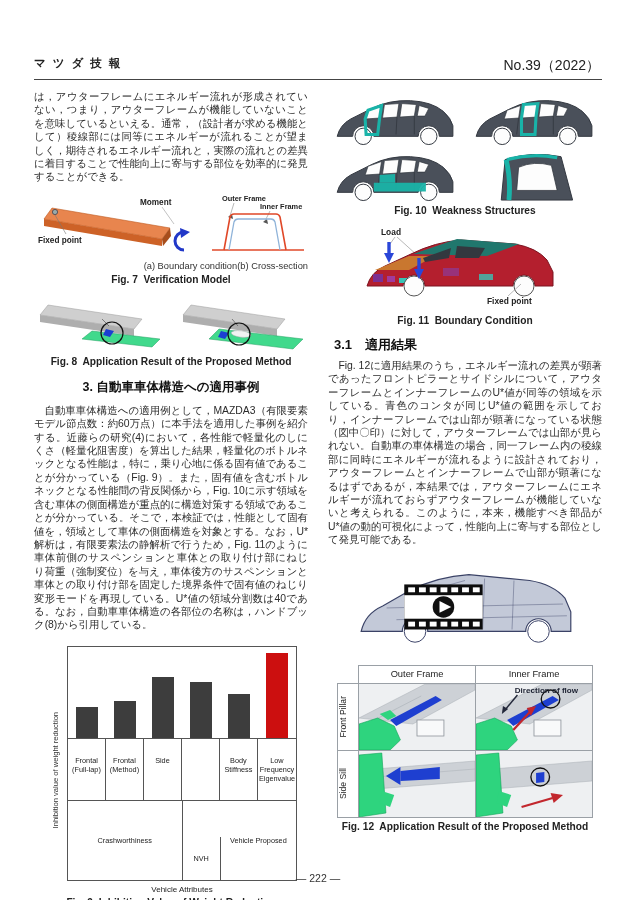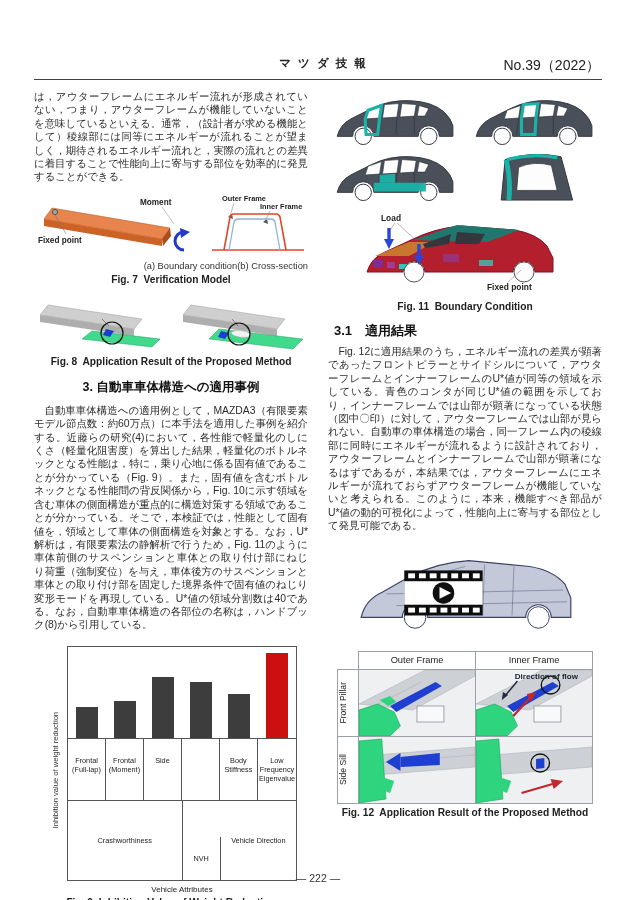--- a/index.html
+++ b/index.html
@@ -3,21 +3,21 @@
 <meta charset="utf-8">
 <style>
   * { margin:0; padding:0; box-sizing:border-box; }
   html,body { background:#e8e8e8; }
   .page {
     position:relative; width:636px; height:900px; margin:0 auto; background:#ffffff;
     font-family:"Liberation Sans","DejaVu Sans",sans-serif; color:#333; overflow:hidden;
   }
   
   .hdr { position:relative; margin:0 34px; padding-top:56px; border-bottom:1.2px solid #444; height:80px; }
-  .hdr .journal { position:absolute; left:16px; right:0; top:56px; text-align:center; font-size:11.5px; font-weight:bold; letter-spacing:7px; color:#222; }
+  .hdr .journal { position:absolute; left:0; right:0; top:56px; font-size:11.5px; font-weight:bold; letter-spacing:7px; color:#222; }
   .hdr .issue { position:absolute; right:2px; top:57px; font-size:14px; color:#222; }
   
   .cols { display:flex; gap:20px; padding:10px 34px 0 34px; }
   .col { flex:1; min-width:0; }
   .jtext { font-size:10.4px; line-height:13.4px; text-align:justify; color:#2b2b2b; }
   .jtext.indent { text-indent:1em; }
   h2.sec { font-size:12.5px; font-weight:bold; text-align:center; color:#111; margin:12px 0 8px 0; }
   h3.subsec { font-size:13px; font-weight:bold; color:#111; margin:10px 0 5px 6px; }
   figure { margin:0; }
   .caption { text-align:center; font-size:10.2px; font-weight:bold; color:#222; white-space:pre-wrap; margin-top:3px; }
@@ -152,30 +152,30 @@
                 </div>
                 <div class="bar-cell">
                   <div class="bar" style="height: 48%; background: rgb(61, 61, 61);"></div>
                 </div>
                 <div class="bar-cell">
                   <div class="bar" style="height: 93%; background: rgb(204, 15, 15);"></div>
                 </div>
               </div>
             <div class="cat-row">
                 <div class="cat-cell">Frontal (Full-lap)</div>
-                <div class="cat-cell">Frontal (Moment)</div>
+                <div class="cat-cell">Frontal (Method)</div>
                 <div class="cat-cell">Side</div>
                 <div class="cat-cell"></div>
                 <div class="cat-cell">Body Stiffness</div>
                 <div class="cat-cell">Low Frequency Eigenvalue</div>
               </div>
             <div class="grp-row">
                 <div class="grp-cell" style="grid-column: span 3;">Crashworthiness</div>
                 <div class="grp-cell" style="grid-column: span 1; margin-top: 36px;">NVH</div>
-                <div class="grp-cell" style="grid-column: span 2;">Vehicle Direction</div>
+                <div class="grp-cell" style="grid-column: span 2;">Vehicle Proposed</div>
               </div>
             <div class="xlab">Vehicle Attributes</div>
           </div>
         </div>
         <figcaption class="caption">Fig. 9  Inhibition Value of Weight Reduction</figcaption>
       </figure>
 
     </div>
 
     <div class="col">
@@ -209,20 +209,21 @@
             <polygon points="42,36 96,36 96,45 42,45" fill="#19b3a8" opacity="0.95"></polygon>
             <polygon points="48,28 64,27 64,36 48,36" fill="#19b3a8" opacity="0.95"></polygon>
           </svg>
           <svg width="128" height="54" viewBox="0 0 130 56">
             <path d="M30,54 L34,12 Q62,3 92,9 L104,54 Z" fill="#4a505a" stroke="#30353d" stroke-width="1"></path>
             <path d="M46,44 L48,20 Q64,13 82,18 L88,44 Z" fill="#fdfdfd" stroke="#30353d" stroke-width="0.8"></path>
             <path d="M35,12 Q40,32 38,54" fill="none" stroke="#19b3a8" stroke-width="5"></path>
             <path d="M36,12 Q62,5 88,10" fill="none" stroke="#19b3a8" stroke-width="3.4"></path>
           </svg>
         </div>
+        <figcaption class="caption">Fig. 10  Weakness Structures</figcaption>
       </figure>
 
       <figure class="fig11">
         <svg width="212" height="84" viewBox="0 0 212 84">
           <text x="22" y="11" font-size="8.4" fill="#222" font-weight="bold">Load</text>
           <line x1="36" y1="13" x2="31" y2="20" stroke="#888" stroke-width="0.6"></line>
           <line x1="38" y1="13" x2="59" y2="32" stroke="#888" stroke-width="0.6"></line>
           <path d="M8,62 Q12,48 26,42 L52,30 Q76,18 102,16 L156,20 Q178,24 188,36 L194,48 L194,62 L176,62 A11,11 0 0 0 154,62 L66,62 A11,11 0 0 0 44,62 Z" fill="#b41f2e" stroke="#7c1420" stroke-width="1"></path>
           <polygon points="54,30 98,15 160,20 128,32" fill="#20776d"></polygon>
           <polygon points="16,46 50,32 76,32 50,46" fill="#c9772f"></polygon>

